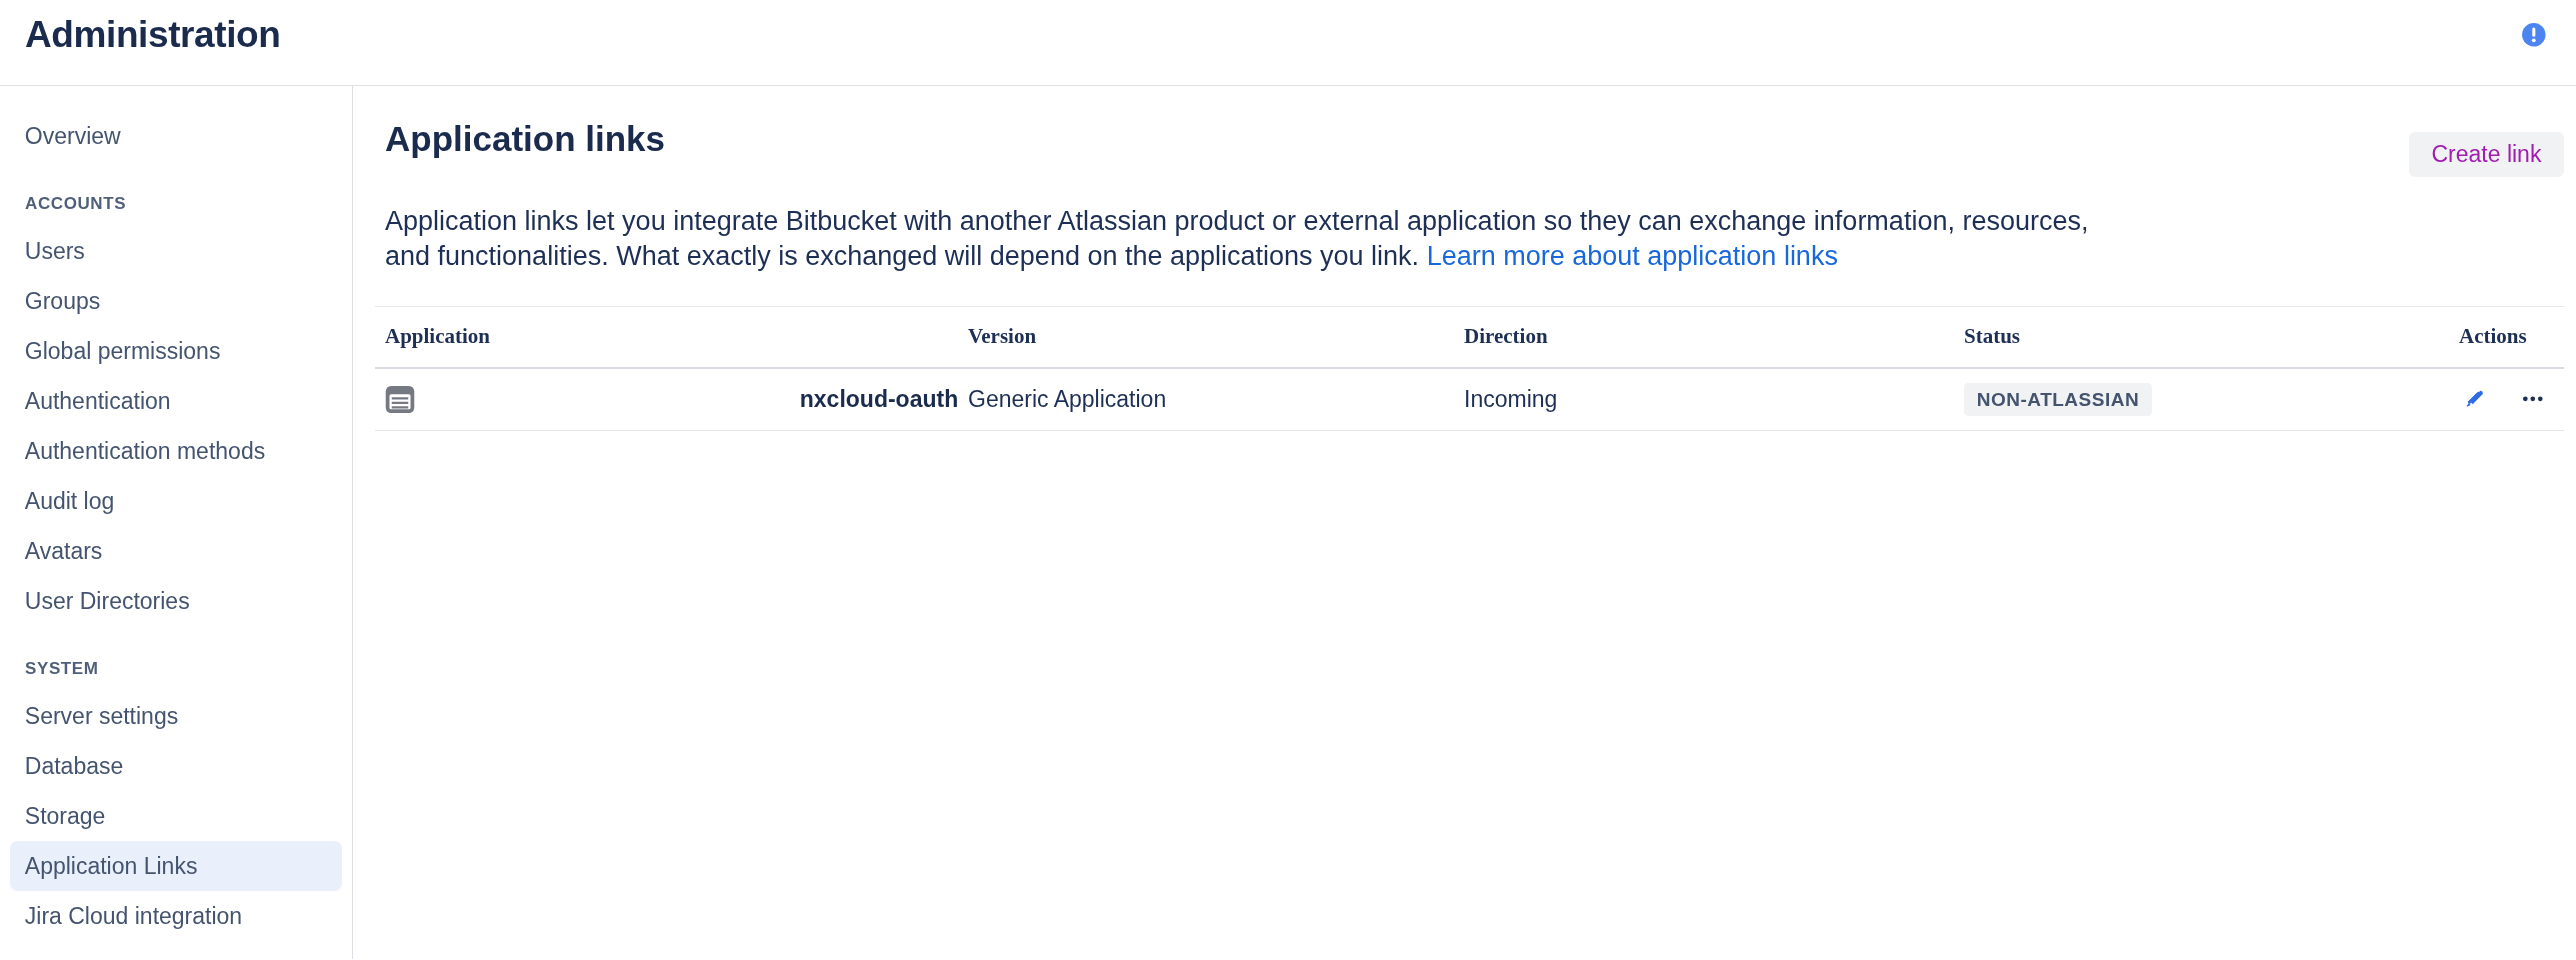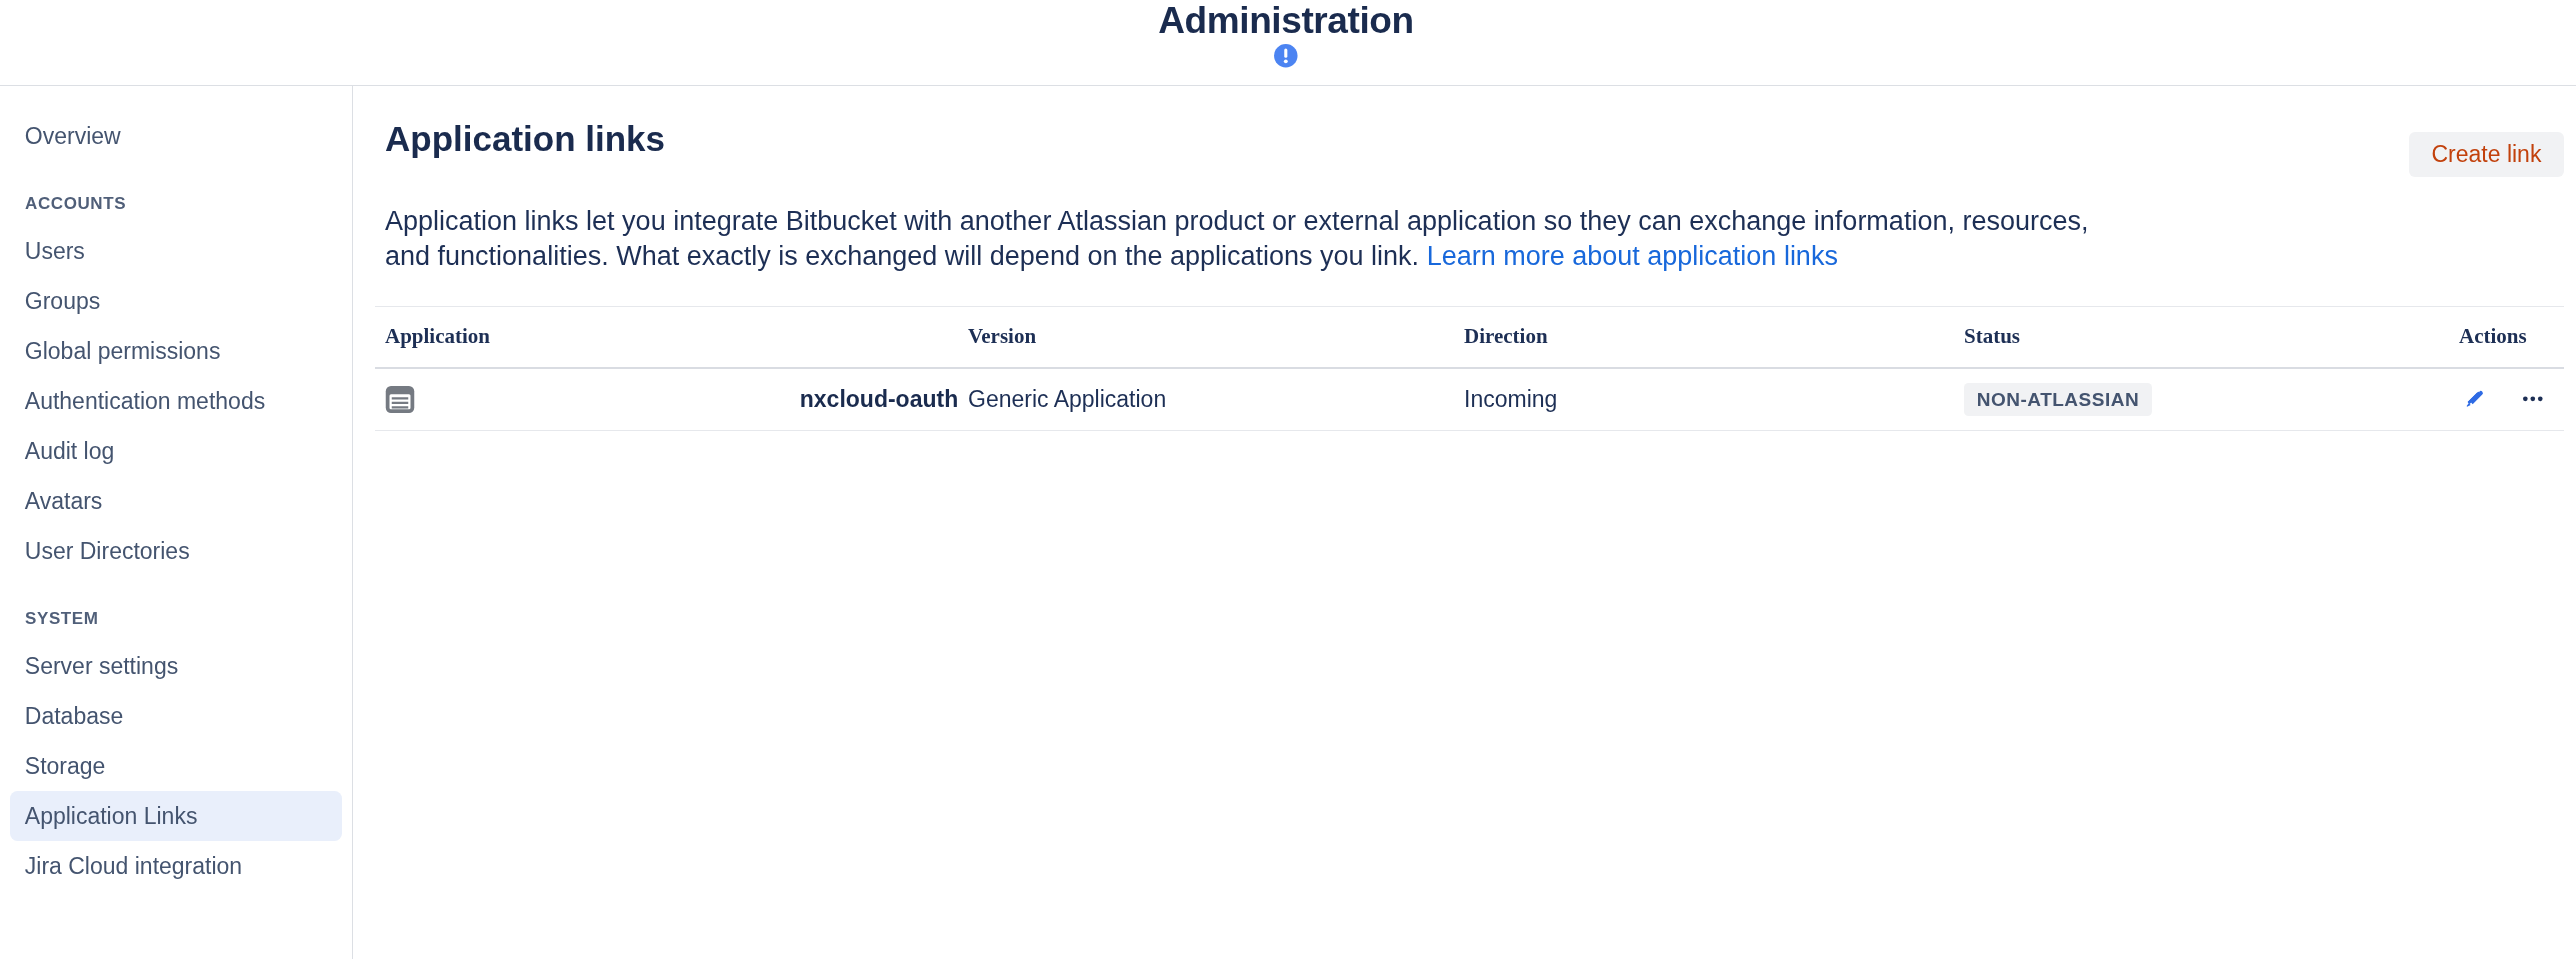--- a/index.html
+++ b/index.html
@@ -7,21 +7,20 @@
   .page {
     width:2576px; height:961px; overflow:hidden; background:#fff;
     font-family:"Liberation Sans", sans-serif; color:#172B4D;
     font-size:23px; position:relative;
   }
   
   .app-header {
     height:86px; border-bottom:1.5px solid #DCDFE4;
     display:flex; align-items:center; justify-content:space-between;
     padding:0 29px 16px 25px;
-    flex-direction:column;
   }
   .app-title { font-size:37px; font-weight:700; letter-spacing:-0.4px; color:#1A2B4E; }
   .info-icon { width:25.6px; height:25.6px; display:block; cursor:pointer; }
   
   .body { display:flex; height:873px; }
   .sidebar {
     width:353px; flex:0 0 353px; border-right:1.5px solid #DCDFE4;
     padding-top:25px; overflow:hidden;
   }
   .nav-item {
@@ -36,21 +35,21 @@
     font-size:17px; font-weight:700; letter-spacing:0.6px; color:#505F79;
   }
   
   main { flex:1 1 auto; padding:0 12px 0 32px; min-width:0; }
   .page-header {
     margin-top:34px; display:flex; align-items:flex-start; justify-content:space-between;
   }
   h1.page-title { font-size:35px; line-height:38px; font-weight:700; color:#1A2B4E; }
   .create-btn {
     margin-top:12px; height:45px; padding:0 22.6px; border:none; border-radius:6px;
-    background:#F1F2F4; color:#c2410c; font-size:23px;
+    background:#F1F2F4; color:#a21caf; font-size:23px;
     font-family:"Liberation Sans", sans-serif;
     display:flex; align-items:center; cursor:pointer; white-space:nowrap;
   }
   .desc { margin-top:27px; font-size:27px; line-height:35px; max-width:1820px; color:#1D2F55; }
   .desc a { color:#1868DB; text-decoration:none; cursor:pointer; }
   
   table.links-table {
     margin-top:32px; margin-left:-9.8px; width:calc(100% + 9.8px);
     border-collapse:collapse; table-layout:fixed;
   }
@@ -94,20 +93,21 @@
 
   <div class="body">
 
     <nav class="sidebar">
       <div class="nav-item">Overview</div>
 
       <div class="nav-section">ACCOUNTS</div>
       <div class="nav-item">Users</div>
       <div class="nav-item">Groups</div>
       <div class="nav-item">Global permissions</div>
+      <div class="nav-item">Authentication</div>
       <div class="nav-item">Authentication methods</div>
       <div class="nav-item">Audit log</div>
       <div class="nav-item">Avatars</div>
       <div class="nav-item">User Directories</div>
 
       <div class="nav-section">SYSTEM</div>
       <div class="nav-item">Server settings</div>
       <div class="nav-item">Database</div>
       <div class="nav-item">Storage</div>
       <div class="nav-item active">Application Links</div>

